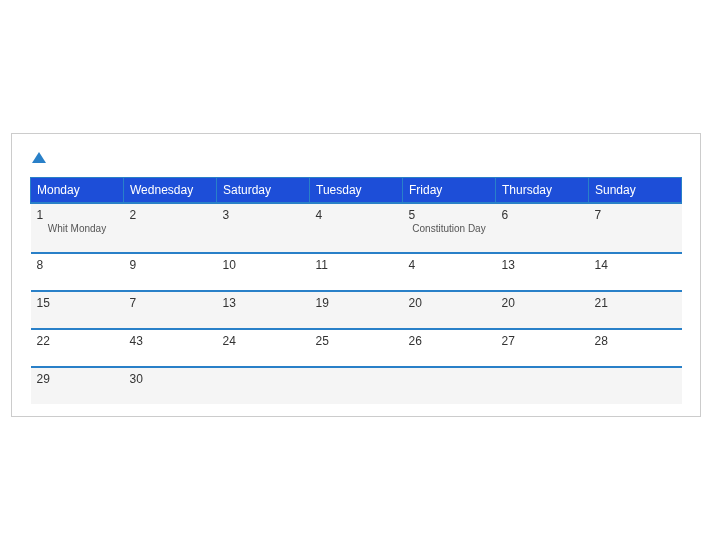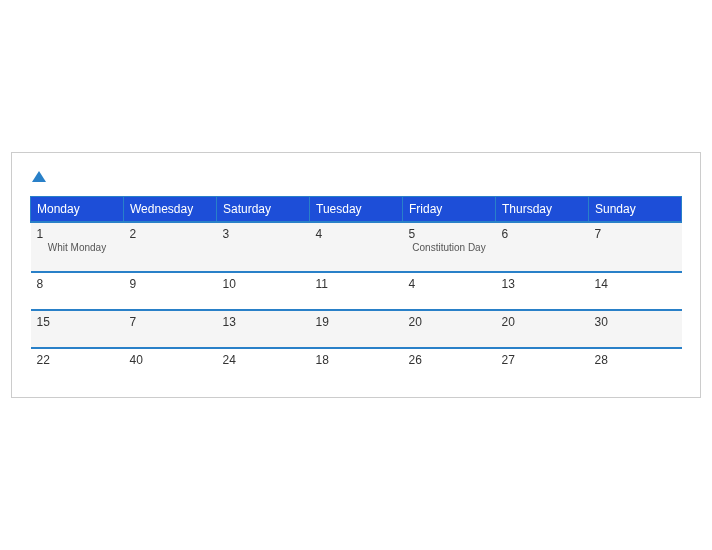--- a/index.html
+++ b/index.html
@@ -199,41 +199,54 @@
           <td>
             <span class="day-number">19</span>
           </td>
           <td>
             <span class="day-number">20</span>
           </td>
           <td>
             <span class="day-number">20</span>
           </td>
           <td>
+            <span class="day-number">21</span>
+          </td>
+        </tr>
+        <tr>
+          <td>
+            <span class="day-number">22</span>
+          </td>
+          <td>
+            <span class="day-number">43</span>
+          </td>
+          <td>
+            <span class="day-number">24</span>
+          </td>
+          <td>
+            <span class="day-number">25</span>
+          </td>
+          <td>
+            <span class="day-number">26</span>
+          </td>
+          <td>
+            <span class="day-number">27</span>
+          </td>
+          <td>
+            <span class="day-number">28</span>
+          </td>
+        </tr>
+        <tr class="last-row">
+          <td>
+            <span class="day-number">29</span>
+          </td>
+          <td>
             <span class="day-number">30</span>
           </td>
-        </tr>
-        <tr>
-          <td>
-            <span class="day-number">22</span>
-          </td>
-          <td>
-            <span class="day-number">40</span>
-          </td>
-          <td>
-            <span class="day-number">24</span>
-          </td>
-          <td>
-            <span class="day-number">18</span>
-          </td>
-          <td>
-            <span class="day-number">26</span>
-          </td>
-          <td>
-            <span class="day-number">27</span>
-          </td>
-          <td>
-            <span class="day-number">28</span>
-          </td>
+          <td></td>
+          <td></td>
+          <td></td>
+          <td></td>
+          <td></td>
         </tr>
       </tbody>
   </table>
 </div>
 
 </body></html>

